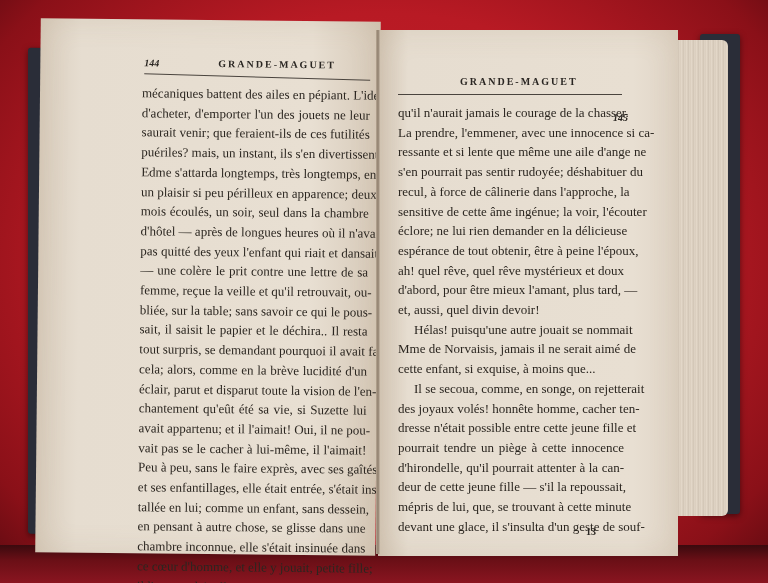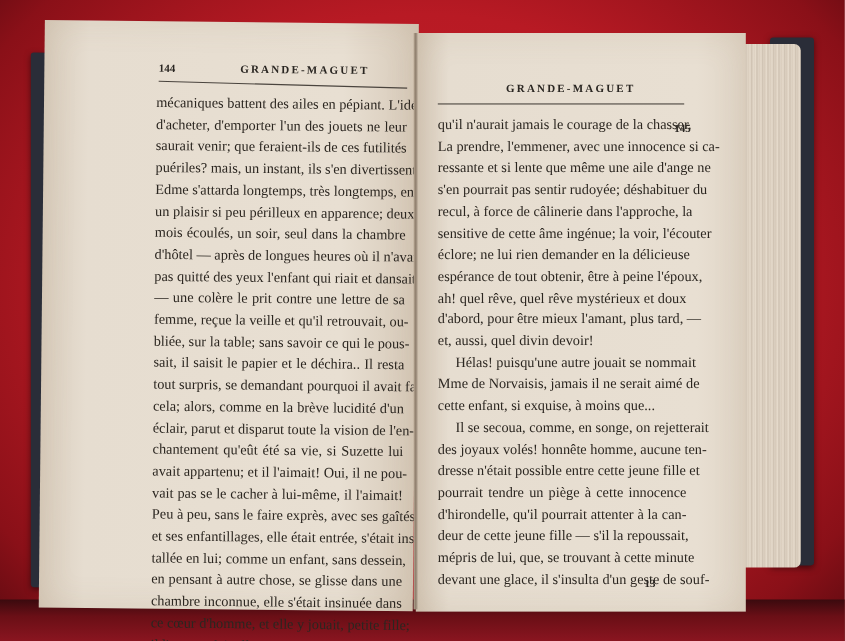--- a/index.html
+++ b/index.html
@@ -36,21 +36,21 @@
     left: 378px; top: 30px; width: 300px; height: 526px;
     background: linear-gradient(90deg, #d4c7b6 0%, #e6ddd0 10%, #e8dfd2 85%, #dfd4c5 100%);
   }
   .gutter {
     position: absolute; left: 376px; top: 30px; width: 4px; height: 524px;
     background: linear-gradient(90deg, #b8a894, #8d7d6c, #c9bba9);
   }
   .header {
     position: absolute; font-size: 10px; letter-spacing: 2px; color: #2a2622; font-weight: bold;
   }
-  .page-num { position: absolute; font-size: 10px; font-weight: bold; color: #2a2622; }
+  .page-num { position: absolute; font-size: 10px; font-weight: bold; color: #2a2622; font-style: italic; }
   .rule { position: absolute; height: 1px; background: #4a443e; }
   .text {
     position: absolute; color: #2b2620; font-size: 13px; line-height: 19.7px;
     text-align: justify; text-align-last: justify;
   }
   .text .ln { display: block; white-space: nowrap; }
   .text .ln.last { text-align-last: left; }
   .text .ln.indent { padding-left: 16px; }
   .sig { position: absolute; font-size: 10px; font-weight: bold; color: #2a2622; }
 </style>
@@ -109,21 +109,21 @@
       <span class="ln">sensitive de cette âme ingénue; la voir, l'écouter</span>
       <span class="ln">éclore; ne lui rien demander en la délicieuse</span>
       <span class="ln">espérance de tout obtenir, être à peine l'époux,</span>
       <span class="ln">ah! quel rêve, quel rêve mystérieux et doux</span>
       <span class="ln">d'abord, pour être mieux l'amant, plus tard, —</span>
       <span class="ln last">et, aussi, quel divin devoir!</span>
       <span class="ln indent">Hélas! puisqu'une autre jouait se nommait</span>
       <span class="ln">Mme de Norvaisis, jamais il ne serait aimé de</span>
       <span class="ln last">cette enfant, si exquise, à moins que...</span>
       <span class="ln indent">Il se secoua, comme, en songe, on rejetterait</span>
-      <span class="ln">des joyaux volés! honnête homme, aucune ten-</span>
+      <span class="ln">des joyaux volés! honnête homme, cacher ten-</span>
       <span class="ln">dresse n'était possible entre cette jeune fille et</span>
       <span class="ln">pourrait tendre un piège à cette innocence</span>
       <span class="ln">d'hirondelle, qu'il pourrait attenter à la can-</span>
       <span class="ln">deur de cette jeune fille — s'il la repoussait,</span>
       <span class="ln">mépris de lui, que, se trouvant à cette minute</span>
       <span class="ln">devant une glace, il s'insulta d'un geste de souf-</span>
     </div>
   <span class="sig" style="left:208px; top:496px;">13</span>
 </div>
 

